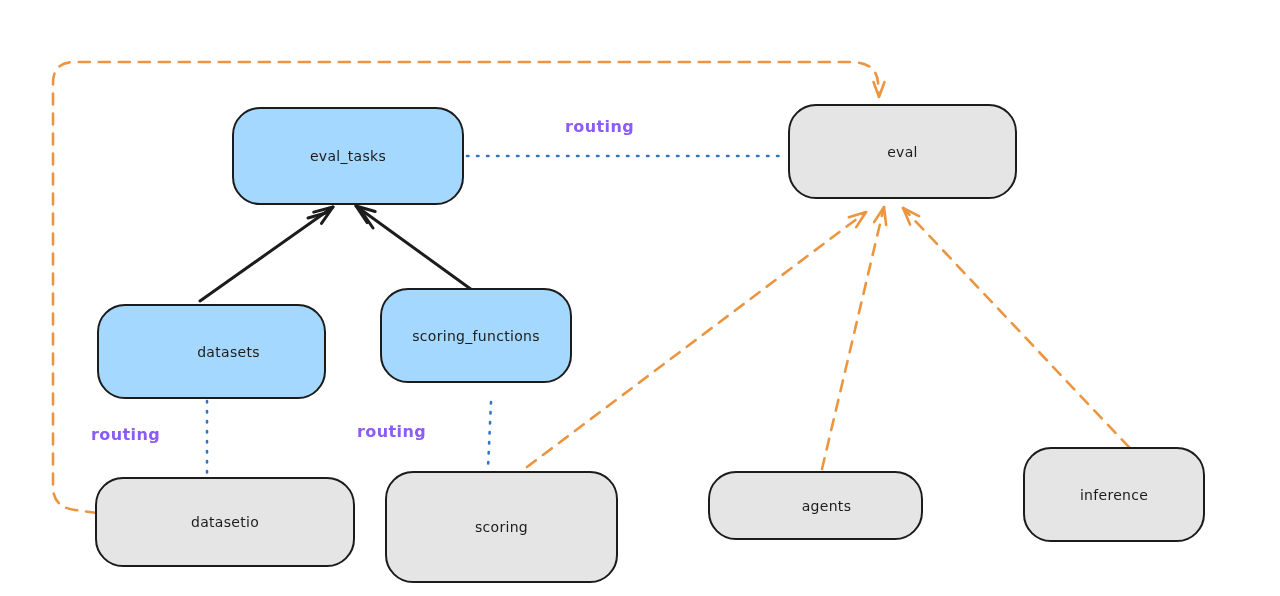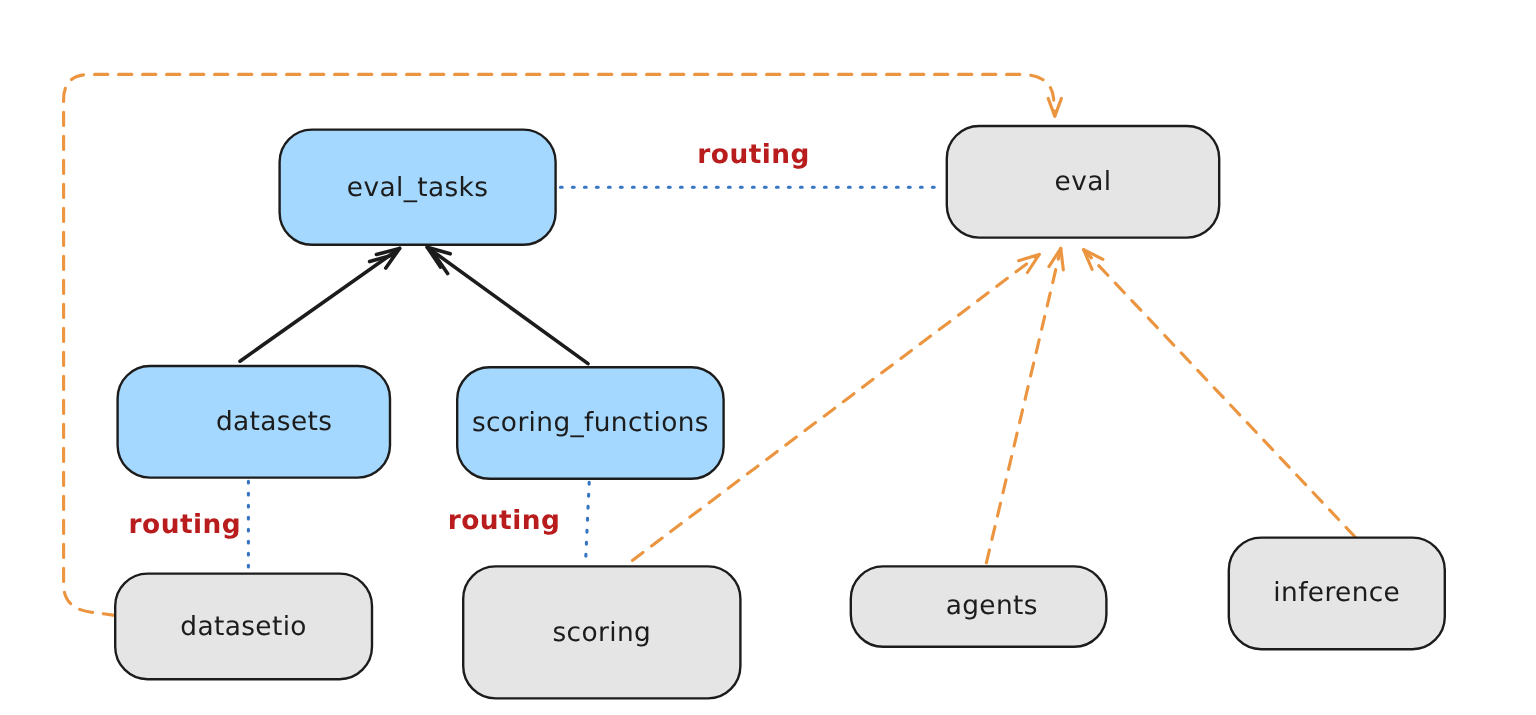--- a/index.html
+++ b/index.html
@@ -13,42 +13,42 @@
   }
   #connectors { position:absolute; left:0; top:0; width:1280px; height:596px; }
   .node {
     position: absolute;
     border: 2.6px solid #1c1c1c;
     border-radius: 28px;
     display: flex;
     align-items: center;
     justify-content: center;
     box-sizing: border-box;
-    font-size: 22px;
+    font-size: 14px;
     font-weight: 500;
     color: #1c1c1c;
     letter-spacing: 0.3px;
   }
   .node.blue  { background: #a5d8ff; }
   .node.green { background: #e5e5e5; }
   
   #n-eval-tasks        { left:232px; top:107px; width:232px; height:98px; }
   #n-eval              { left:788px; top:104px; width:229px; height:95px; }
   #n-datasets          { left:97px;  top:304px; width:229px; height:95px;padding-left:34px; }
-  #n-scoring-functions { left:380px; top:305px; width:224px; height:95px; }
-  #n-datasetio         { left:95px;  top:477px; width:216px; height:90px; }
+  #n-scoring-functions { left:380px; top:288px; width:192px; height:95px; }
+  #n-datasetio         { left:95px;  top:477px; width:260px; height:90px; }
   #n-scoring           { left:385px; top:471px; width:233px; height:112px; }
   #n-agents            { left:708px; top:471px; width:215px; height:69px;padding-left:22px; }
   #n-inference         { left:1023px;top:447px; width:182px; height:95px; }
   .edge-label {
     position: absolute;
     width: 110px;
-    text-align: right;
-    color: #b91c1c;
-    font-size: 22px;
+    text-align: left;
+    color: #8b5cf6;
+    font-size: 16px;
     font-weight: 600;
     letter-spacing: 0.4px;
   }
   #lbl-routing-1 { left:565px; top:117px; }
   #lbl-routing-2 { left:91px;  top:425px; }
   #lbl-routing-3 { left:357px; top:422px; }
   
   .stroke-black  { stroke:#1c1c1c; stroke-width:3;   fill:none; stroke-linecap:round; stroke-linejoin:round; }
   .stroke-blue   { stroke:#3575c4; stroke-width:2.6; fill:none; stroke-linecap:round; stroke-dasharray:1.5 8.5; }
   .stroke-orange { stroke:#ec9540; stroke-width:2.6; fill:none; stroke-linecap:round; stroke-linejoin:round; stroke-dasharray:11 9; }

